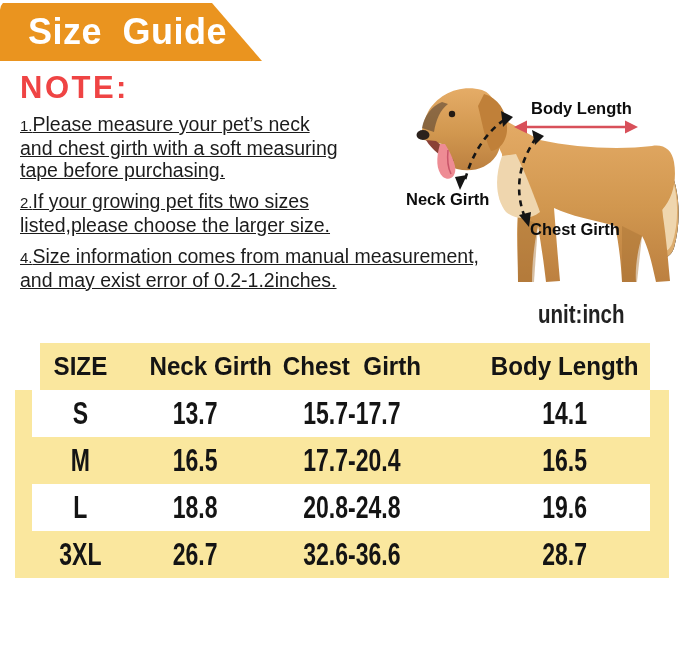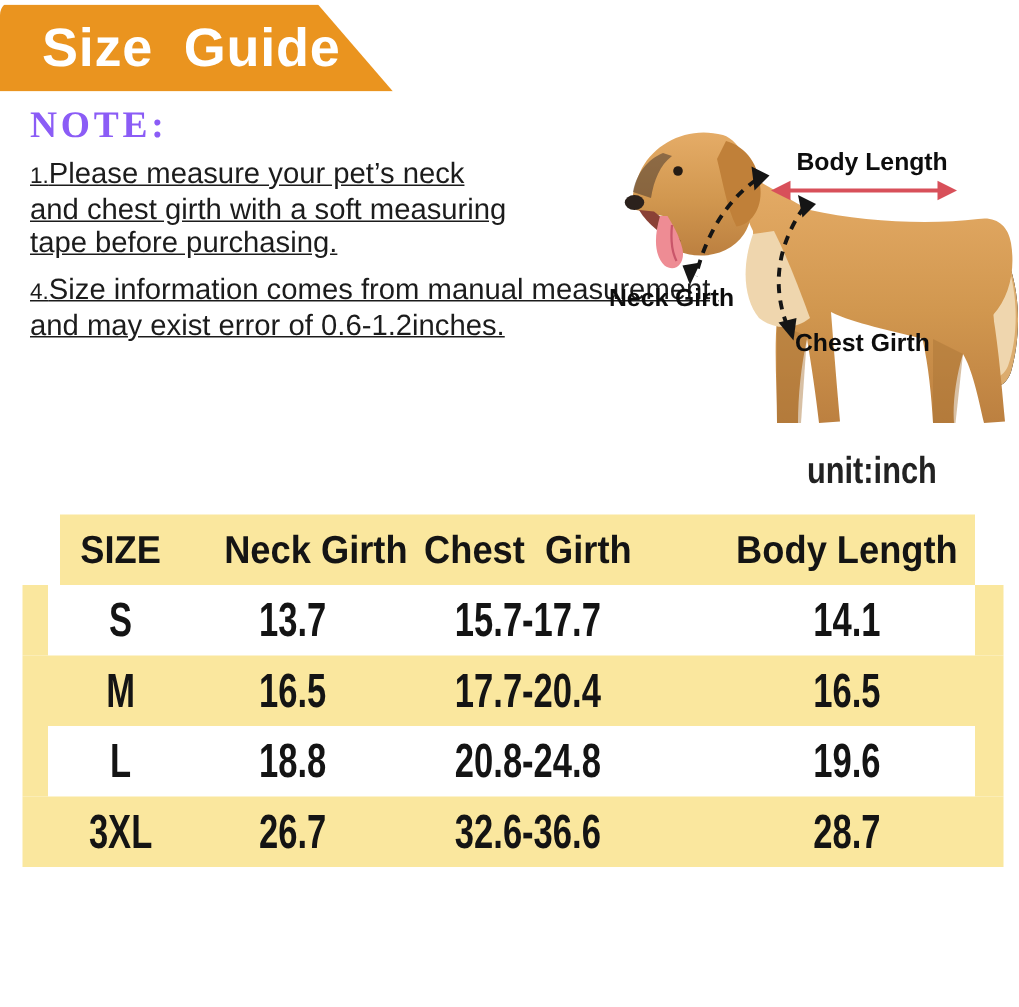--- a/index.html
+++ b/index.html
@@ -15,21 +15,21 @@
     clip-path:polygon(0 0, 212px 0, 262px 58px, 0 58px);
     display:flex; align-items:center; padding-left:28px; box-sizing:border-box;
   }
   .banner-title {
     color:#fff; font-size:36px; font-weight:700; word-spacing:10px; letter-spacing:.5px;
   }
 
   
   .notes { position:absolute; left:20px; top:70px; width:560px; }
   .notes-heading {
-    margin:0 0 7px 0; font-size:25px; font-weight:700; letter-spacing:2.5px; color:#8b5cf6;font-family:Liberation Serif, serif;
+    margin:0 0 7px 0; font-size:31px; font-weight:700; letter-spacing:2.5px; color:#ef4444;
   }
   .note { margin:0 0 9px 0; font-size:19.5px; line-height:22px; color:#1c1c1c;text-decoration:underline; }
   .note .nnum { font-size:15px; }
   .note .ntext { white-space:pre-line; }
 
   
   .diagram { position:absolute; left:390px; top:78px; width:289px; height:225px; }
   .diagram svg { position:absolute; left:0; top:0; }
   .dlabel { position:absolute; font-size:16.5px; font-weight:600; color:#0d0d0d; white-space:nowrap; }
   .lbl-body  { left:141px; top:21px; }
@@ -70,22 +70,24 @@
 
   <div class="banner">
     <span class="banner-title">Size Guide</span>
   </div>
 
   <div class="notes">
     <h2 class="notes-heading">NOTE:</h2>
     <p class="note"><span class="nnum">1.</span><span class="ntext">Please measure your pet’s neck
 and chest girth with a soft measuring
 tape before purchasing.</span></p>
+    <p class="note"><span class="nnum">2.</span><span class="ntext">If your growing pet fits two sizes
+listed,please choose the larger size.</span></p>
     <p class="note"><span class="nnum">4.</span><span class="ntext">Size information comes from manual measurement,
-and may exist error of 0.6-1.2inches.</span></p>
+and may exist error of 0.2-1.2inches.</span></p>
   </div>
 
   <div class="diagram">
     <svg width="289" height="225" viewBox="0 0 289 225">
       <defs>
         <linearGradient id="gold" x1="0" y1="0" x2="0" y2="1">
           <stop offset="0" stop-color="#E5AC67"></stop>
           <stop offset="0.55" stop-color="#D1974F"></stop>
           <stop offset="1" stop-color="#BC8040"></stop>
         </linearGradient>

